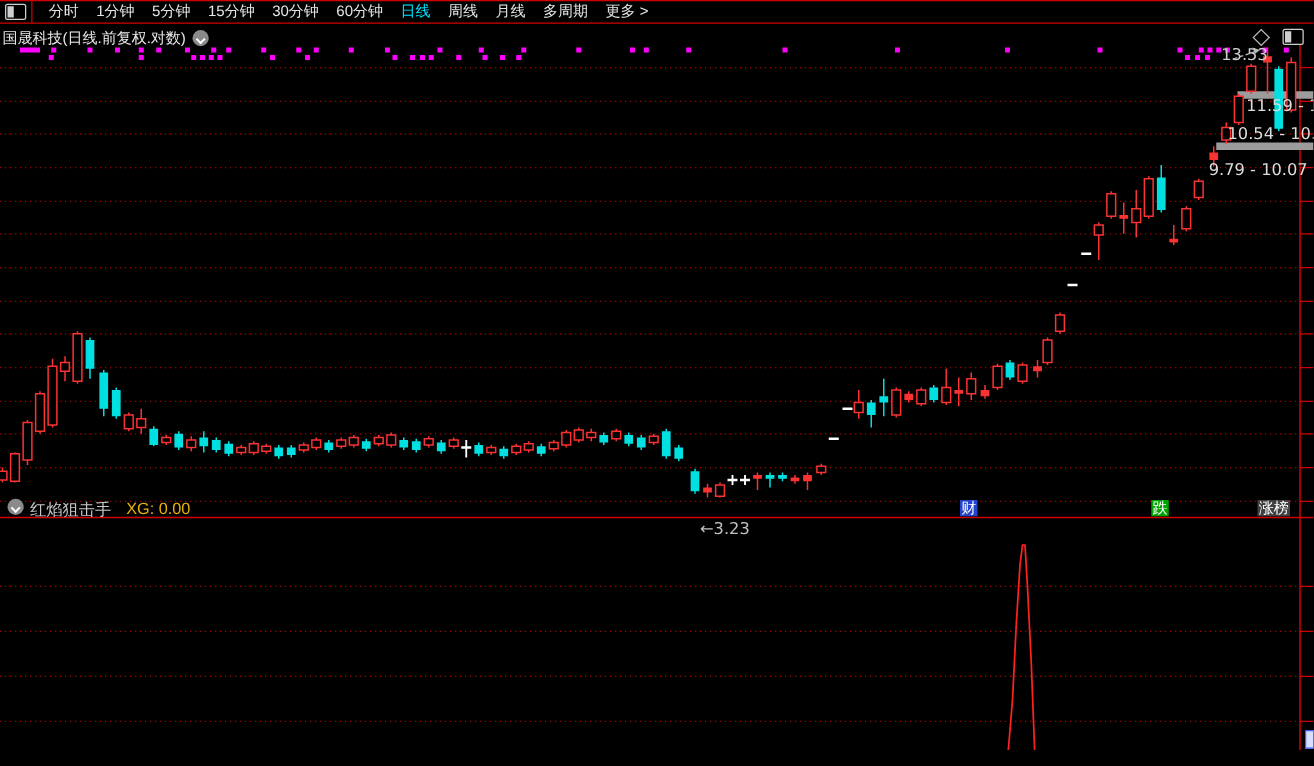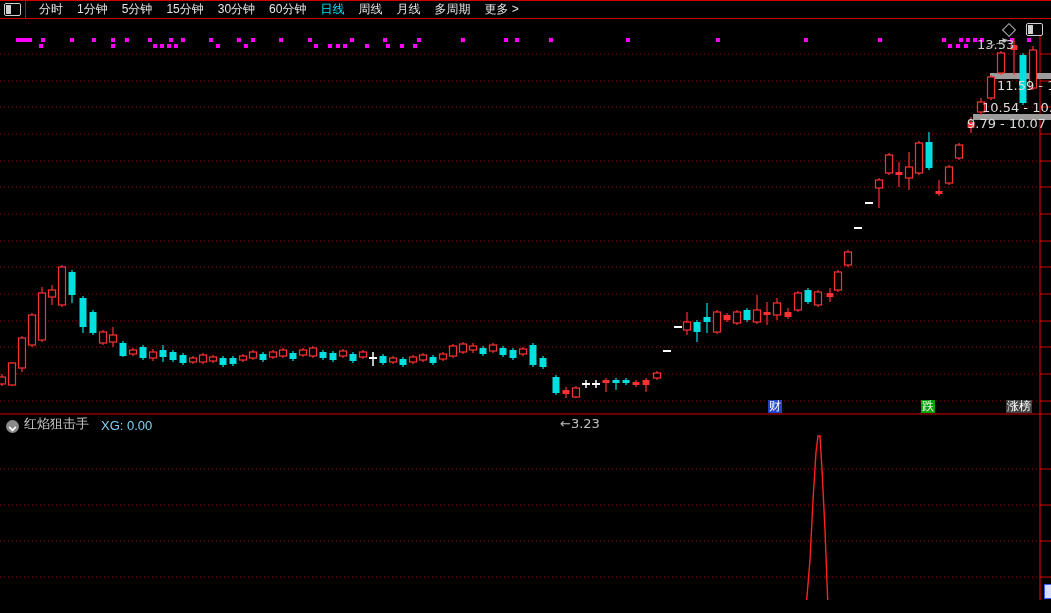--- a/index.html
+++ b/index.html
@@ -23,42 +23,46 @@
                       border-right:2px solid #fff;border-bottom:2px solid #fff;transform:rotate(45deg) scale(.8);}
   #corner-icons{position:absolute;top:23px;left:1004px;display:flex;align-items:center;gap:12px;}
   #diamond-icon{width:8px;height:8px;border:1px solid #b9b9b9;transform:rotate(45deg);}
   #split-right{width:15px;height:11px;border:1px solid #cfcfcf;border-radius:2px;position:relative;}
   #split-right::after{content:"";position:absolute;left:1px;top:1px;bottom:1px;width:5px;background:#cfcfcf;}
   
   .lbl{position:absolute;white-space:nowrap;}
   #lbl-high{left:977px;top:37px;color:#cfcfcf;font-size:13px;font-family:"DejaVu Sans",sans-serif;}
   #lbl-low{left:560px;top:416px;color:#c0c0c0;font-size:13px;font-family:"DejaVu Sans",sans-serif;}
   .gap-lbl{color:#dcdcdc;font-size:13px;font-family:"DejaVu Sans",sans-serif;}
-  #gap1{left:997px;top:78px;} #gap2{left:982px;top:100px;} #gap3{left:967px;top:116px;}
+  #gap1{left:997px;top:78px;} #gap2{left:982px;top:100px;} #gap3{left:967px;top:129px;}
   .corner-btn{position:absolute;top:400px;height:13px;line-height:13px;font-size:12px;color:#fff;padding:0 1px;}
   #btn-cai{left:768px;background:#2244cc;} #btn-die{left:921px;background:#00a400;} #btn-zhang{left:986px;background:#c8860a;}
   
-  #ind-header{position:absolute;left:1px;top:415px;display:flex;align-items:flex-end;font-size:13px;}
+  #ind-header{position:absolute;left:1px;top:399px;display:flex;align-items:flex-start;font-size:13px;}
   #ind-name{color:#c8c8c8;margin-left:5px;}
-  #ind-value{color:#7dd3fc;margin-left:12px;}
+  #ind-value{color:#eab308;margin-left:12px;}
   #blue-box{position:absolute;left:1044px;top:584px;width:6px;height:13px;
             border:1px solid #3c5cff;background:#d8deff;}
   svg{position:absolute;left:0;top:0;}
 </style>
 </head>
 <body>
 
 <div id="screen">
 
   <div id="menubar">
     <span id="split-left"></span>
     <span class="mb-red-div"></span>
     <span id="mb-left"><span class="mb-item">分时</span><span class="mb-item">1分钟</span><span class="mb-item">5分钟</span><span class="mb-item">15分钟</span><span class="mb-item">30分钟</span><span class="mb-item">60分钟</span><span class="mb-item active">日线</span><span class="mb-item">周线</span><span class="mb-item">月线</span><span class="mb-item">多周期</span><span class="mb-item">更多 &gt;</span></span>
   </div>
 
+  <div id="title-row">
+    <span>国晟科技(日线.前复权.对数)</span>
+    <span class="drop-circle"></span>
+  </div>
   <div id="corner-icons">
     <span id="diamond-icon"></span>
     <span id="split-right"></span>
   </div>
 
   <svg id="chart-svg" width="1051" height="613">
       <line x1="0" y1="54" x2="1040" y2="54" stroke="#aa0000" stroke-width="1" stroke-dasharray="1 3"></line>
       <line x1="1040" y1="54" x2="1051" y2="54" stroke="#d40000" stroke-width="1"></line>
       <line x1="0" y1="81" x2="1040" y2="81" stroke="#aa0000" stroke-width="1" stroke-dasharray="1 3"></line>
       <line x1="1040" y1="81" x2="1051" y2="81" stroke="#d40000" stroke-width="1"></line>

